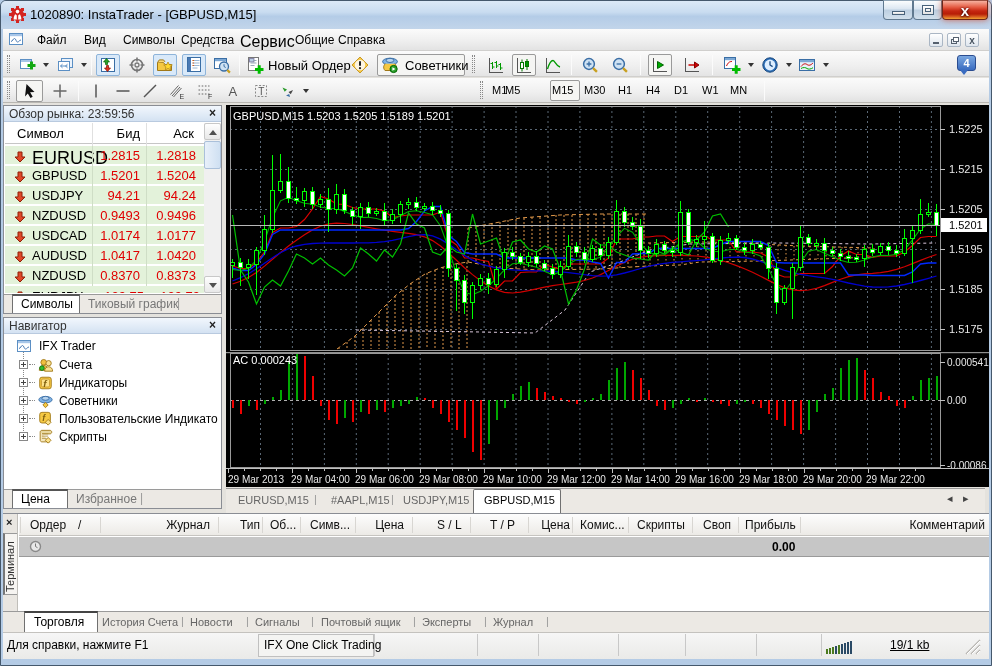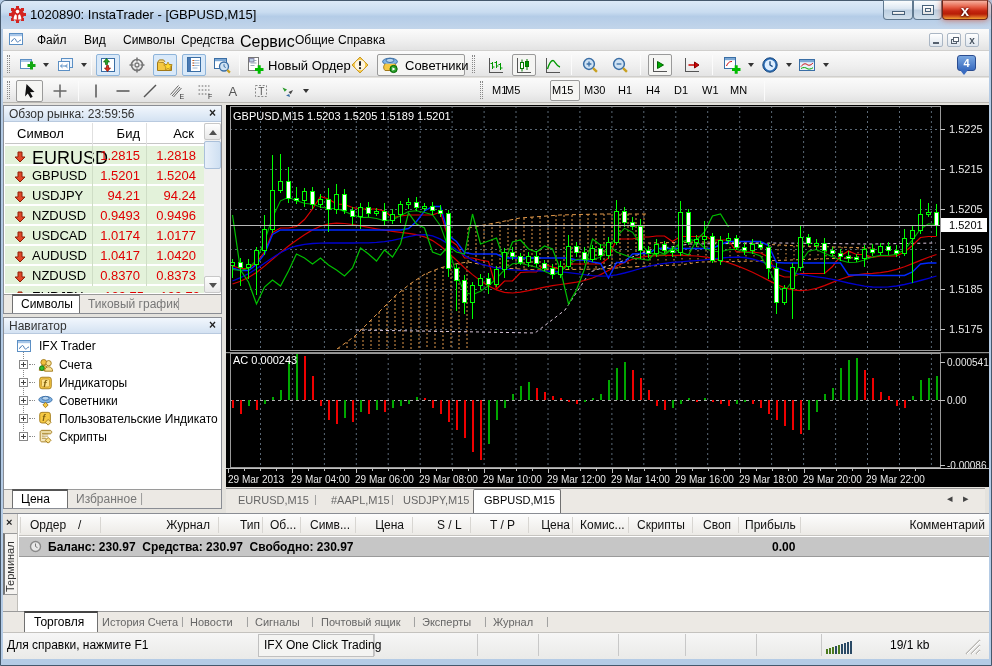--- a/index.html
+++ b/index.html
@@ -557,21 +557,20 @@
 <div class="abs" style="left:572px;top:517px;width:1px;height:16px;background:#d8d6d2"></div>
 <div class="abs" style="left:628px;top:517px;width:1px;height:16px;background:#d8d6d2"></div>
 <div class="abs" style="left:692px;top:517px;width:1px;height:16px;background:#d8d6d2"></div>
 <div class="abs" style="left:738px;top:517px;width:1px;height:16px;background:#d8d6d2"></div>
 <div class="abs" style="left:800px;top:517px;width:1px;height:16px;background:#d8d6d2"></div>
 <div class="abs" style="left:19px;top:537px;width:970px;height:20px;background:#c6c6c6;border-bottom:1px solid #9a9a9a"></div>
 <svg class="abs" style="left:29px;top:540px" width="13" height="13" viewBox="0 0 13 13">
       <circle cx="6.5" cy="6.5" r="5" fill="#e8e8e8" stroke="#8a8a8a" stroke-width="1.4"></circle>
       <path d="M6.5 3.5v3l2 1.2" stroke="#777" fill="none"></path>
     </svg>
-<div class="abs" style="left:48px;top:540px;font-size:12px;color:#000;white-space:nowrap;"><b>Баланс: 230.97&nbsp; Средства: 230.97&nbsp; Свободно: 230.97</b></div>
 <div class="abs" style="left:772px;top:540px;font-size:12px;color:#000;white-space:nowrap;"><b>0.00</b></div>
 <div class="abs" style="left:3px;top:611px;width:986px;height:21px;background:#ece9e4;border-top:1px solid #9a9a9a"></div>
 <div class="abs" style="left:24px;top:611px;width:74px;height:21px;background:#fff;border:1px solid #707070;border-top:2px solid #444;border-bottom:none"></div>
 <div class="abs" style="left:34px;top:615px;font-size:12px;color:#000;white-space:nowrap;">Торговля</div>
 <div class="abs" style="left:102px;top:616px;font-size:11px;color:#666;white-space:nowrap;">История Счета</div>
 <div class="abs" style="left:190px;top:616px;font-size:11px;color:#666;white-space:nowrap;">Новости</div>
 <div class="abs" style="left:255px;top:616px;font-size:11px;color:#666;white-space:nowrap;">Сигналы</div>
 <div class="abs" style="left:321px;top:616px;font-size:11px;color:#666;white-space:nowrap;">Почтовый ящик</div>
 <div class="abs" style="left:422px;top:616px;font-size:11px;color:#666;white-space:nowrap;">Эксперты</div>
 <div class="abs" style="left:493px;top:616px;font-size:11px;color:#666;white-space:nowrap;">Журнал</div>
@@ -597,17 +596,17 @@
         <rect x="0" y="8" width="2" height="5" fill="#4a7a1e"></rect>
         <rect x="3" y="7" width="2" height="6" fill="#4a7a1e"></rect>
         <rect x="6" y="6" width="2" height="7" fill="#4a7a1e"></rect>
         <rect x="9" y="5" width="2" height="8" fill="#2a4a66"></rect>
         <rect x="12" y="4" width="2" height="9" fill="#4a7a1e"></rect>
         <rect x="15" y="3" width="2" height="10" fill="#2a4a66"></rect>
         <rect x="18" y="2" width="2" height="11" fill="#2a4a66"></rect>
         <rect x="21" y="1" width="2" height="12" fill="#2a4a66"></rect>
         <rect x="24" y="0" width="2" height="13" fill="#2a4a66"></rect>
       </svg></div>
-<div class="abs" style="left:890px;top:638px;font-size:12px;color:#000;white-space:nowrap;">19/1 kb</div>
+<div class="abs" style="left:890px;top:638px;font-size:12px;color:#000;white-space:nowrap;text-decoration:underline;">19/1 kb</div>
 <svg class="abs" style="left:962px;top:636px" width="20" height="20" viewBox="0 0 20 20">
       <path d="M18 4L4 18M18 9L9 18M18 14l-4 4" stroke="#b8b6b2" stroke-width="1.5"></path>
       <path d="M18 5L5 18M18 10L10 18M18 15l-3 3" stroke="#fdfdfd" stroke-width="1"></path>
     </svg>
 </div>
 </body></html>

